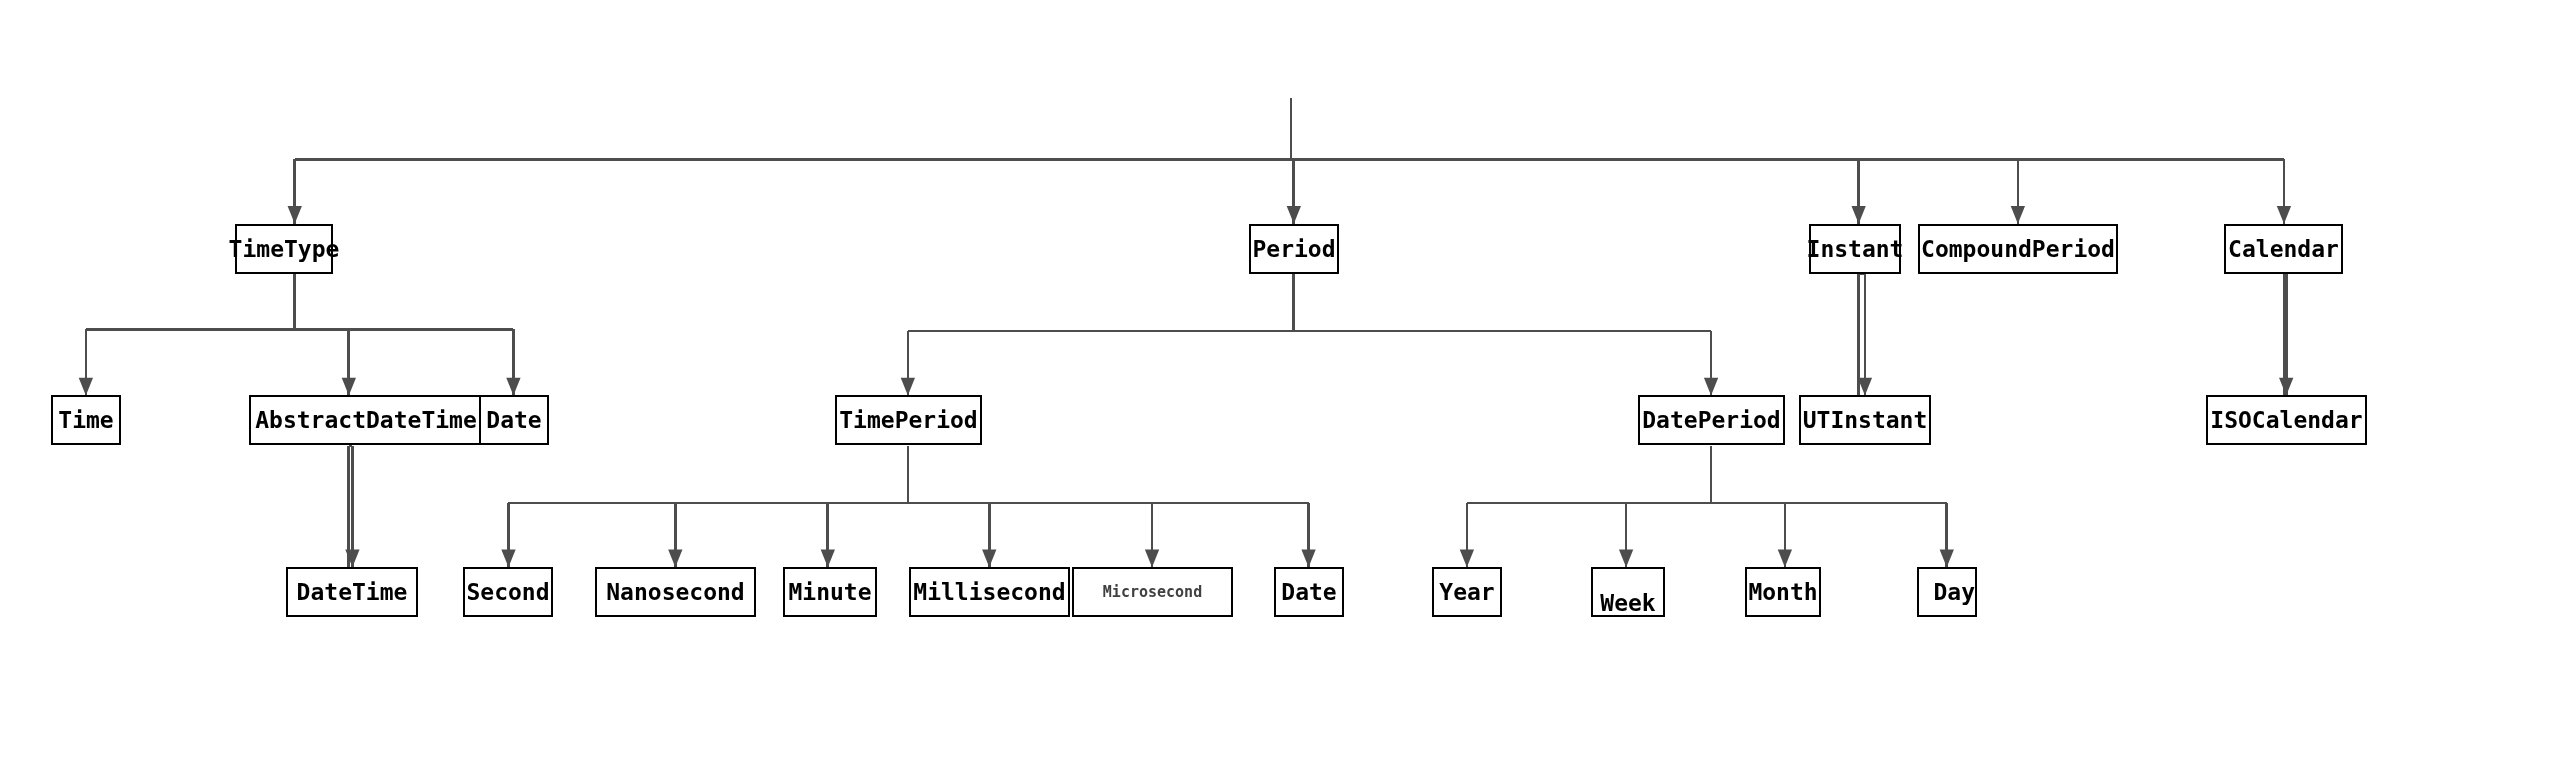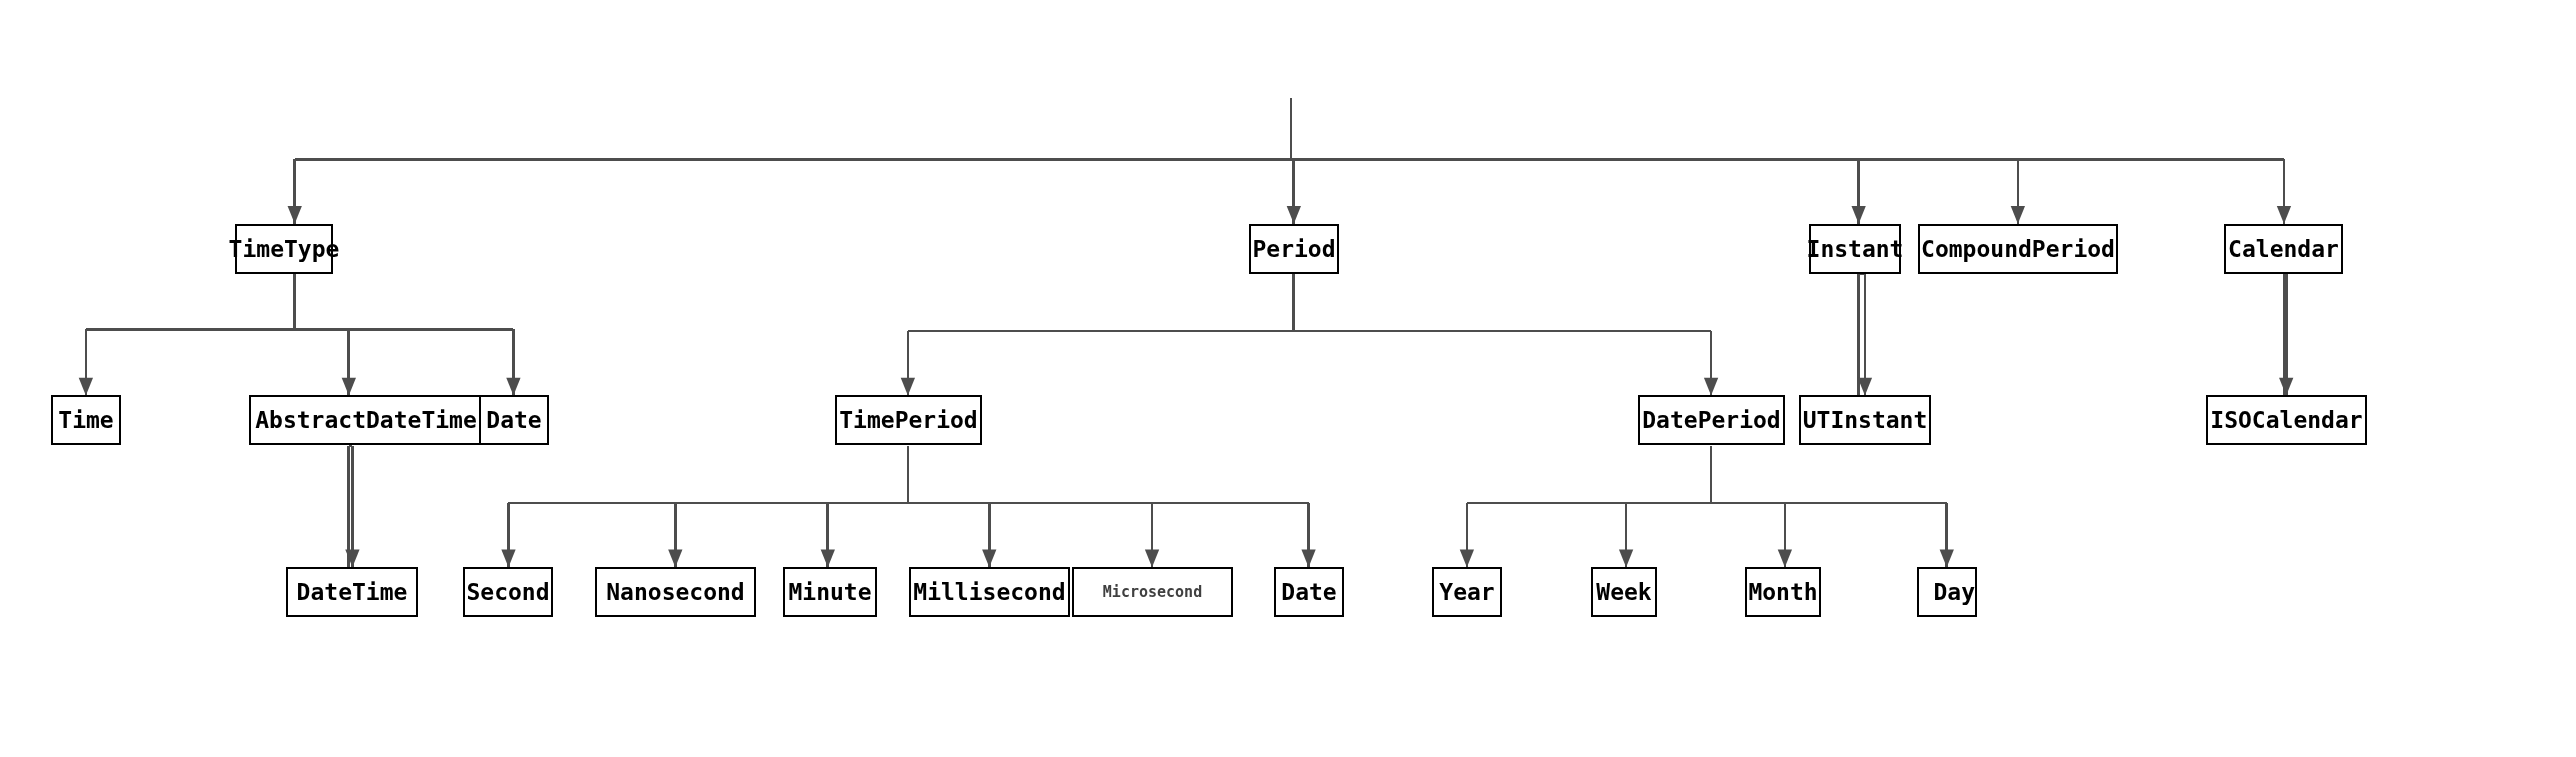--- a/index.html
+++ b/index.html
@@ -173,21 +173,21 @@
       </div>
       <div class="node" style="left: 1072px; top: 567px; width: 161px; border-width: 2.7px; border-color: rgb(0, 0, 0); background: rgb(255, 255, 255);">
         <span class="node-label" style="font-size: 15px; color: #404040;">Microsecond</span>
       </div>
       <div class="node" style="left: 1274px; top: 567px; width: 70px; border-width: 2.7px; border-color: rgb(0, 0, 0); background: rgb(255, 255, 255);">
         <span class="node-label" style="font-size: 23px; color: rgb(0, 0, 0);">Date</span>
       </div>
       <div class="node" style="left: 1432px; top: 567px; width: 70px; border-width: 2.7px; border-color: rgb(0, 0, 0); background: rgb(255, 255, 255);">
         <span class="node-label" style="font-size: 23px; color: rgb(0, 0, 0);">Year</span>
       </div>
-      <div class="node" style="left: 1591px; top: 567px; width: 66px; border-width: 2.7px; border-color: rgb(0, 0, 0); background: rgb(255, 255, 255);">
+      <div class="node" style="left: 1591px; top: 567px; width: 74px; border-width: 2.7px; border-color: rgb(0, 0, 0); background: rgb(255, 255, 255); align-items: flex-end;">
         <span class="node-label" style="font-size: 23px; color: rgb(0, 0, 0);">Week</span>
       </div>
       <div class="node" style="left: 1745px; top: 567px; width: 76px; border-width: 2.7px; border-color: rgb(0, 0, 0); background: rgb(255, 255, 255);">
         <span class="node-label" style="font-size: 23px; color: rgb(0, 0, 0);">Month</span>
       </div>
       <div class="node" style="left: 1917px; top: 567px; width: 60px; border-width: 2.7px; border-color: rgb(0, 0, 0); background: rgb(255, 255, 255); justify-content: flex-end;">
         <span class="node-label" style="font-size: 23px; color: rgb(0, 0, 0);">Day</span>
       </div>
     </div>
 </div>

